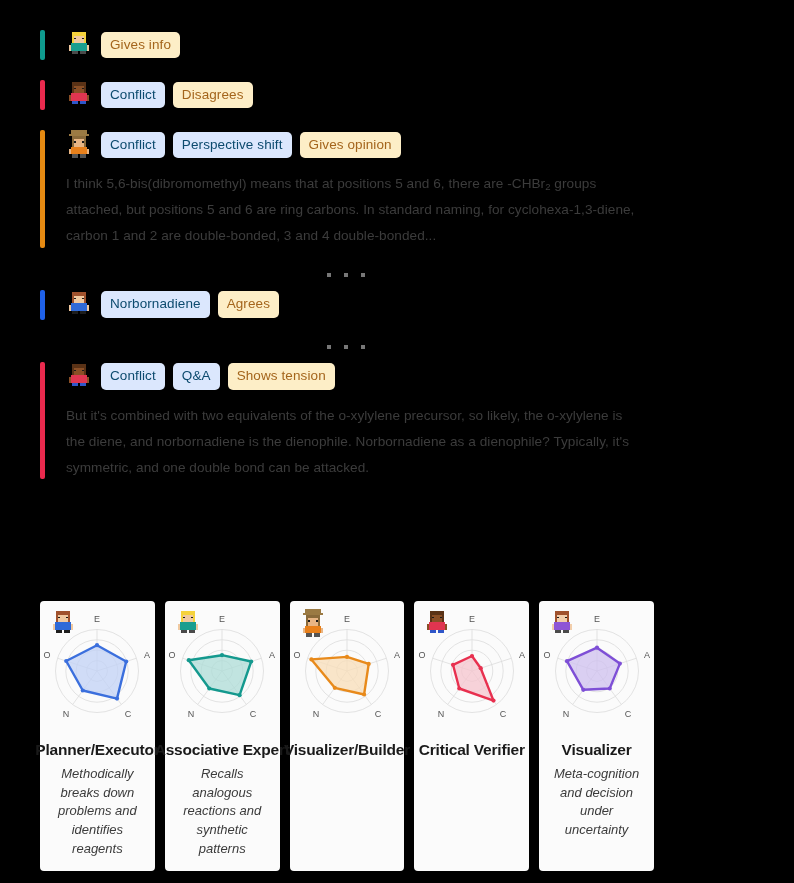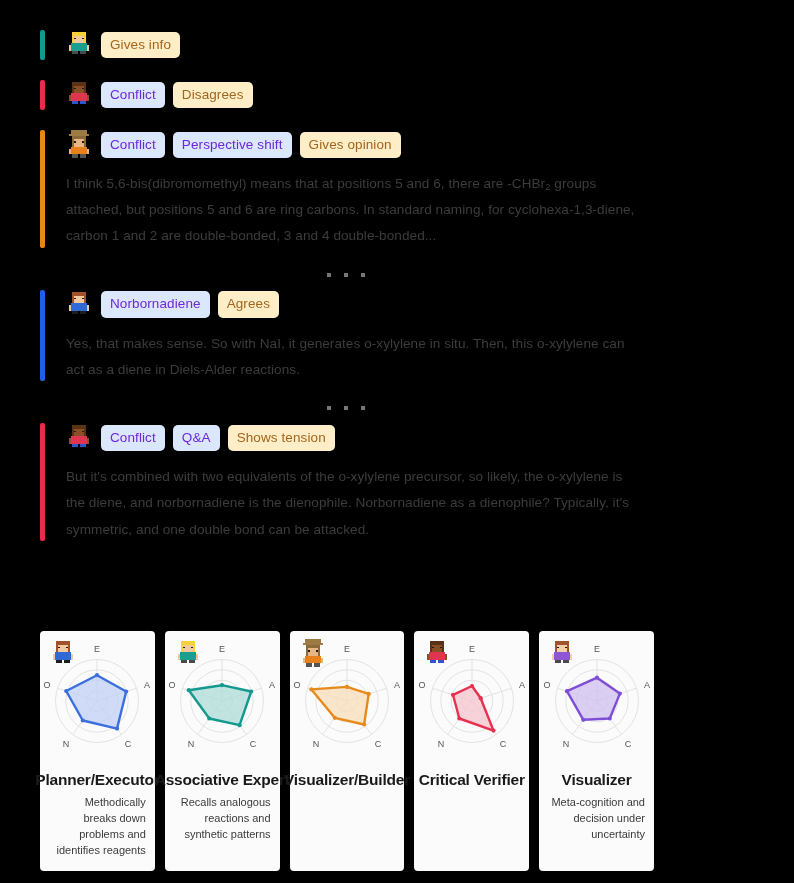--- a/index.html
+++ b/index.html
@@ -33,21 +33,21 @@
   }
   .badges { display: flex; align-items: center; gap: 8px; }
   .badge {
     font-size: 13.5px;
     line-height: 1;
     padding: 6px 9px 7px;
     border-radius: 5px;
     white-space: nowrap;
     letter-spacing: .1px;
   }
-  .badge.blue  { background: #dbe7fd; color: #6d28d9; }
+  .badge.blue  { background: #dbe7fd; color: #0c4a6e; }
   .badge.cream { background: #fdeec7; color: #a4651c; }
 
   .turn-body {
     color: #3c3c3c;
     font-size: 13.6px;
     line-height: 1.93;
     margin-top: 9px;
     padding-right: 12px;
     letter-spacing: .05px;
   }
@@ -80,22 +80,22 @@
     position: absolute; left: 10px; top: 8px;
     width: 28px; height: 32px;
   }
   .radar { display: block; margin: 2px auto 2px; }
   .card-title {
     font-size: 15.5px; font-weight: bold; color: #1a1a1a;
     text-align: center; margin: 4px 0 6px;
     white-space: nowrap; letter-spacing: -.2px;
   }
   .card-desc {
-    font-size: 11px; color: #3b3b3b; text-align: right;
-    line-height: 1.45; padding: 0 3px;
+    font-size: 13px; color: #3b3b3b; text-align: center;
+    line-height: 1.45; padding: 0 3px; font-style: italic;
   }
 </style>
 </head>
 <body>
 
 <div id="root">
 
   <div class="convo" id="convo">
       <div class="turn">
         <div class="accent" style="background: rgb(15, 155, 142);"></div>
@@ -185,21 +185,20 @@
             <rect x="2" y="16" width="2" height="6" fill="#f0c9a0"></rect>
             <rect x="22" y="16" width="2" height="6" fill="#f0c9a0"></rect>
             <rect x="6" y="22" width="6" height="4" fill="#1d1d1d"></rect>
             <rect x="14" y="22" width="6" height="4" fill="#1d1d1d"></rect>
           </svg>
           <div class="badges">
             <span class="badge blue">Norbornadiene</span>
             <span class="badge cream">Agrees</span>
           </div>
         </div>
-        <div class="turn-body">Yes, that makes sense. So with NaI, it generates o-xylylene in situ. Then, this o-xylylene can act as a diene in Diels-Alder reactions.</div>
       </div>
       <div class="gap">
         <i></i>
         <i></i>
         <i></i>
       </div>
       <div class="turn">
         <div class="accent" style="background: rgb(234, 42, 78);"></div>
         <div class="turn-head">
           <svg class="avatar" viewBox="0 0 26 32" width="26" height="31" shape-rendering="crispEdges">

